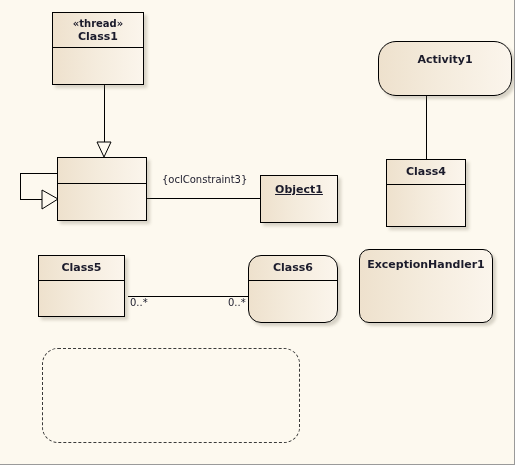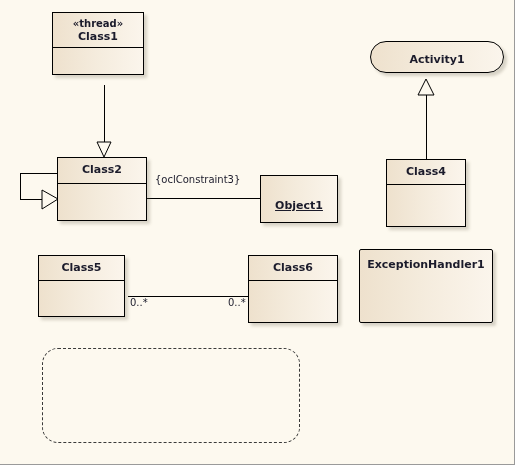--- a/index.html
+++ b/index.html
@@ -47,21 +47,21 @@
   .divider {
     position: absolute;
     left: 0;
     right: 0;
     border-top: 1px solid #000000;
   }
   .rounded {
     border-radius: 18px;
   }
   .rounded-sm {
-    border-radius: 2px;
+    border-radius: 10px;
   }
   .region {
     position: absolute;
     box-sizing: border-box;
     border: 1px dashed #3a3a3a;
     border-radius: 16px;
     background: transparent;
   }
   .region-label {
     position: absolute;
@@ -118,67 +118,64 @@
 
   <svg class="overlay">
 
     <polygon points="97,142 111,142 104,157" fill="#fdf9ef" stroke="#000000" stroke-width="1"></polygon>
 
     <polygon points="42,190 42,209 58,199" fill="#fdf9ef" stroke="#000000" stroke-width="1"></polygon>
 
     <polygon points="426,79 418,95 434,95" fill="#fdf9ef" stroke="#000000" stroke-width="1"></polygon>
   </svg>
 
-  <div class="label-free" style="left:155px; top:174px;">{oclConstraint3}</div>
+  <div class="label-free" style="left:162px; top:174px;">{oclConstraint3}</div>
   <div class="label-free" style="left:130px; top:297px;">0..*</div>
   <div class="label-free" style="left:228px; top:297px;">0..*</div>
 
-  <div class="node" style="left:52px; top:12px; width:92px; height:63px;">
+  <div class="node" style="left:52px; top:12px; width:92px; height:73px;">
     <div class="compartment-name">
       <span class="stereo">«thread»</span>
       <span>Class1</span>
     </div>
     <div class="divider" style="top:34px;"></div>
   </div>
 
   <div class="node" style="left:57px; top:157px; width:90px; height:64px;">
-    <div class="compartment-name">
-      <span>Class2</span>
-    </div>
     <div class="divider" style="top:25px;"></div>
   </div>
 
   <div class="node" style="left:260px; top:175px; width:78px; height:48px;">
-    <div class="compartment-name" style="padding-top:7px;margin-top:16px;">
+    <div class="compartment-name" style="padding-top:7px;">
       <span style="text-decoration:underline;">Object1</span>
     </div>
   </div>
 
   <div class="node" style="left:38px; top:255px; width:87px; height:62px;">
     <div class="compartment-name">
       <span>Class5</span>
     </div>
     <div class="divider" style="top:24px;"></div>
   </div>
 
-  <div class="node" style="left:248px; top:255px; width:90px; height:68px;">
+  <div class="node" style="left:248px; top:255px; width:90px; height:68px;border-radius:13px;">
     <div class="compartment-name">
       <span>Class6</span>
     </div>
     <div class="divider" style="top:24px;"></div>
   </div>
 
   <div class="node" style="left:386px; top:159px; width:80px; height:68px;">
     <div class="compartment-name">
       <span>Class4</span>
     </div>
     <div class="divider" style="top:24px;"></div>
   </div>
 
-  <div class="node rounded" style="left:370px; top:41px; width:134px; height:32px;">
+  <div class="node rounded" style="left:378px; top:41px; width:134px; height:55px;">
     <div class="compartment-name" style="padding-top:11px;">
       <span>Activity1</span>
     </div>
   </div>
 
   <div class="node rounded-sm" style="left:359px; top:249px; width:134px; height:74px;">
     <div class="compartment-name" style="padding-top:8px;">
       <span>ExceptionHandler1</span>
     </div>
   </div>

